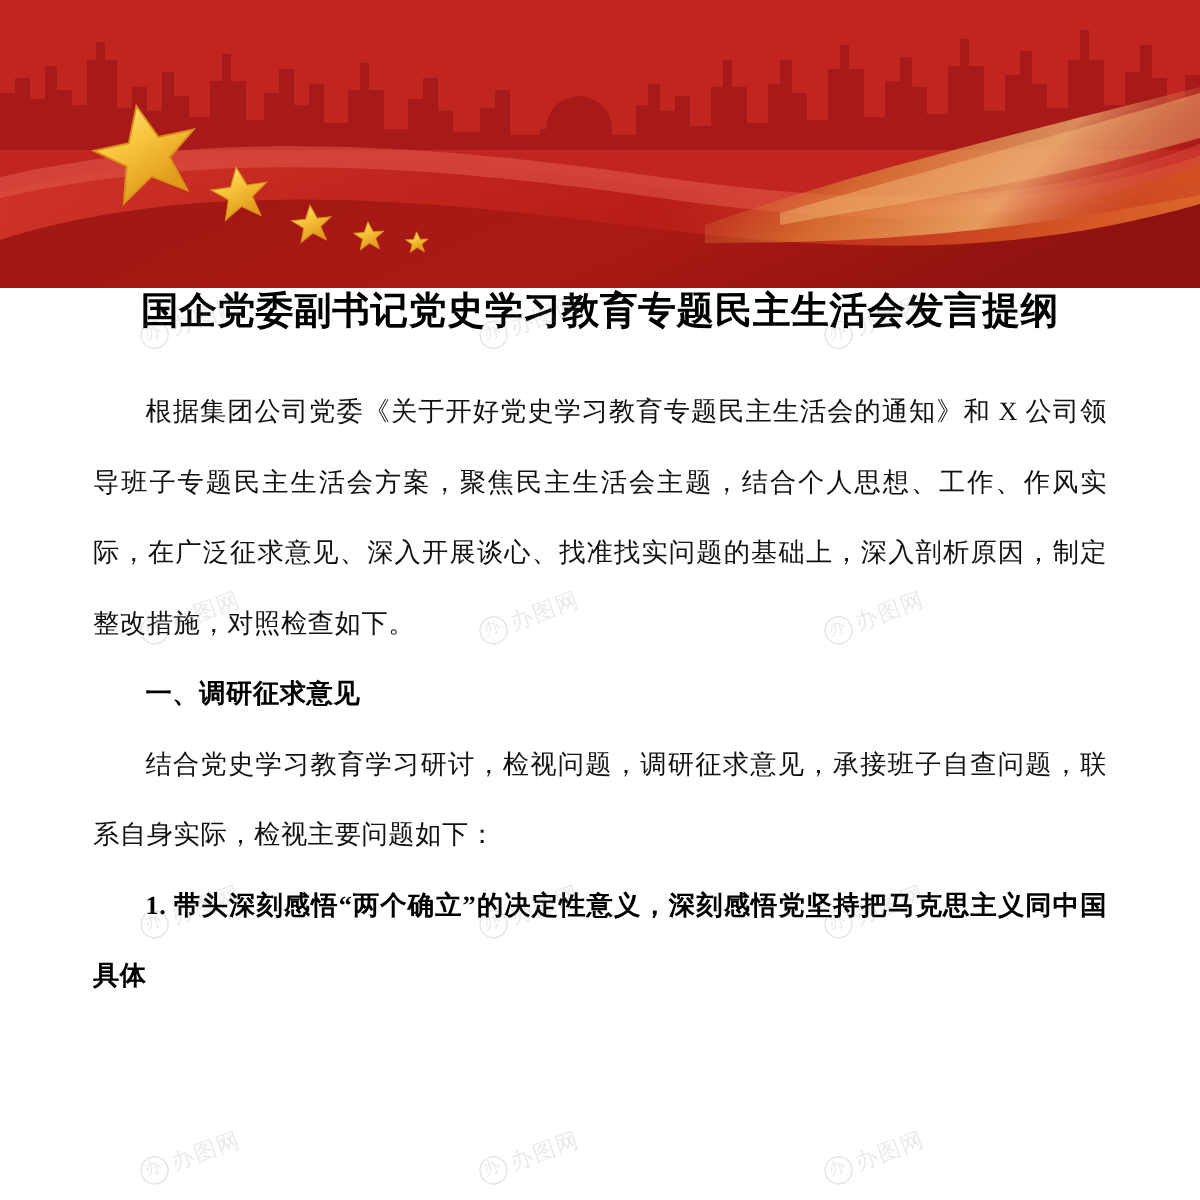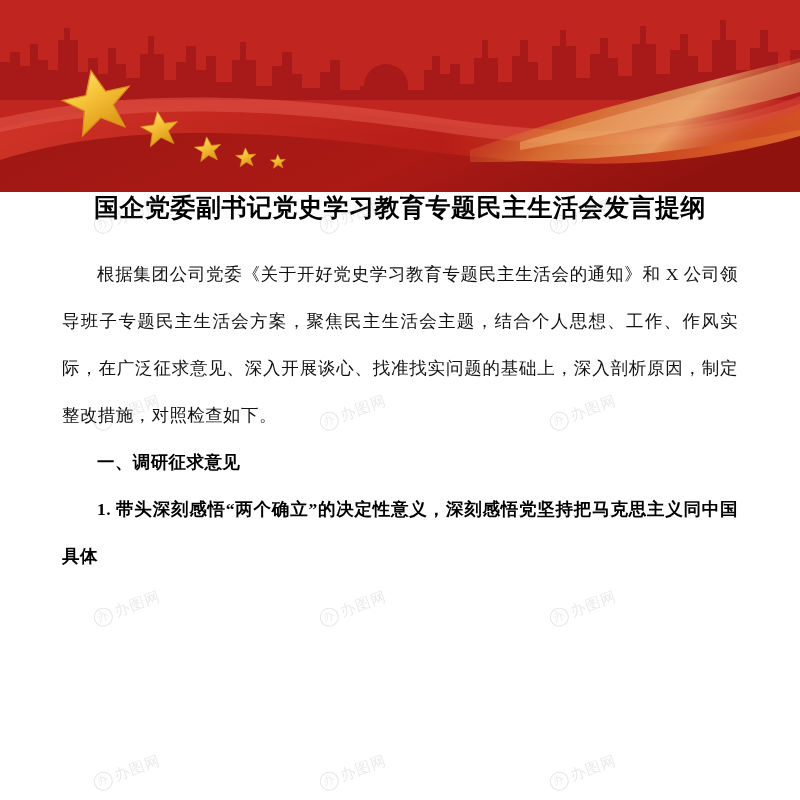--- a/index.html
+++ b/index.html
@@ -189,20 +189,21 @@
         <polygon points="0,-22 6.5,-7 22,-7 9.5,2.5 14,18 0,9 -14,18 -9.5,2.5 -22,-7 -6.5,-7" fill="url(#gradStar)" stroke="#d8901a" stroke-width="1.6"></polygon>
       </g>
     </g>
   </svg>
 </div>
 
 <div class="doc">
   <h1 class="doc-title">国企党委副书记党史学习教育专题民主生活会发言提纲</h1>
   <p class="para para-first">根据集团公司党委《关于开好党史学习教育专题民主生活会的通知》和 X 公司领导班子专题民主生活会方案，聚焦民主生活会主题，结合个人思想、工作、作风实际，在广泛征求意见、深入开展谈心、找准找实问题的基础上，深入剖析原因，制定整改措施，对照检查如下。</p>
   <p class="heading">一、调研征求意见</p>
+  <p class="para">结合党史学习教育学习研讨，检视问题，调研征求意见，承接班子自查问题，联系自身实际，检视主要问题如下：</p>
   <p class="subheading">1. 带头深刻感悟“两个确立”的决定性意义，深刻感悟党坚持把马克思主义同中国具体</p>
 </div>
 
 <div id="watermark-layer">
     <div class="wm" style="left: 92px; top: 205px;"><span class="wm-badge">办</span><span class="t">办图网</span></div>
     <div class="wm" style="left: 318px; top: 205px;"><span class="wm-badge">办</span><span class="t">办图网</span></div>
     <div class="wm" style="left: 548px; top: 205px;"><span class="wm-badge">办</span><span class="t">办图网</span></div>
     <div class="wm" style="left: 92px; top: 402px;"><span class="wm-badge">办</span><span class="t">办图网</span></div>
     <div class="wm" style="left: 318px; top: 402px;"><span class="wm-badge">办</span><span class="t">办图网</span></div>
     <div class="wm" style="left: 548px; top: 402px;"><span class="wm-badge">办</span><span class="t">办图网</span></div>

